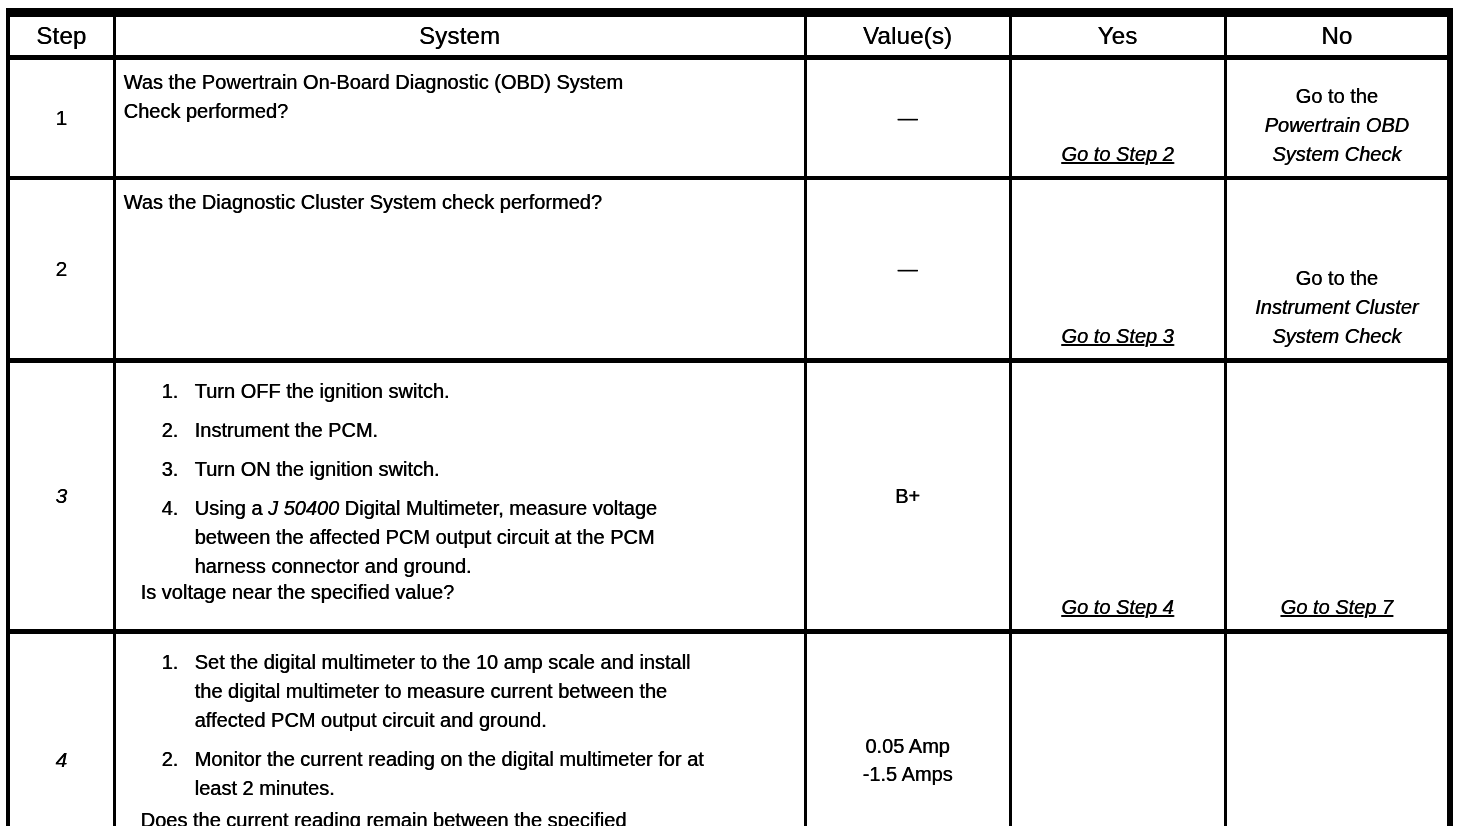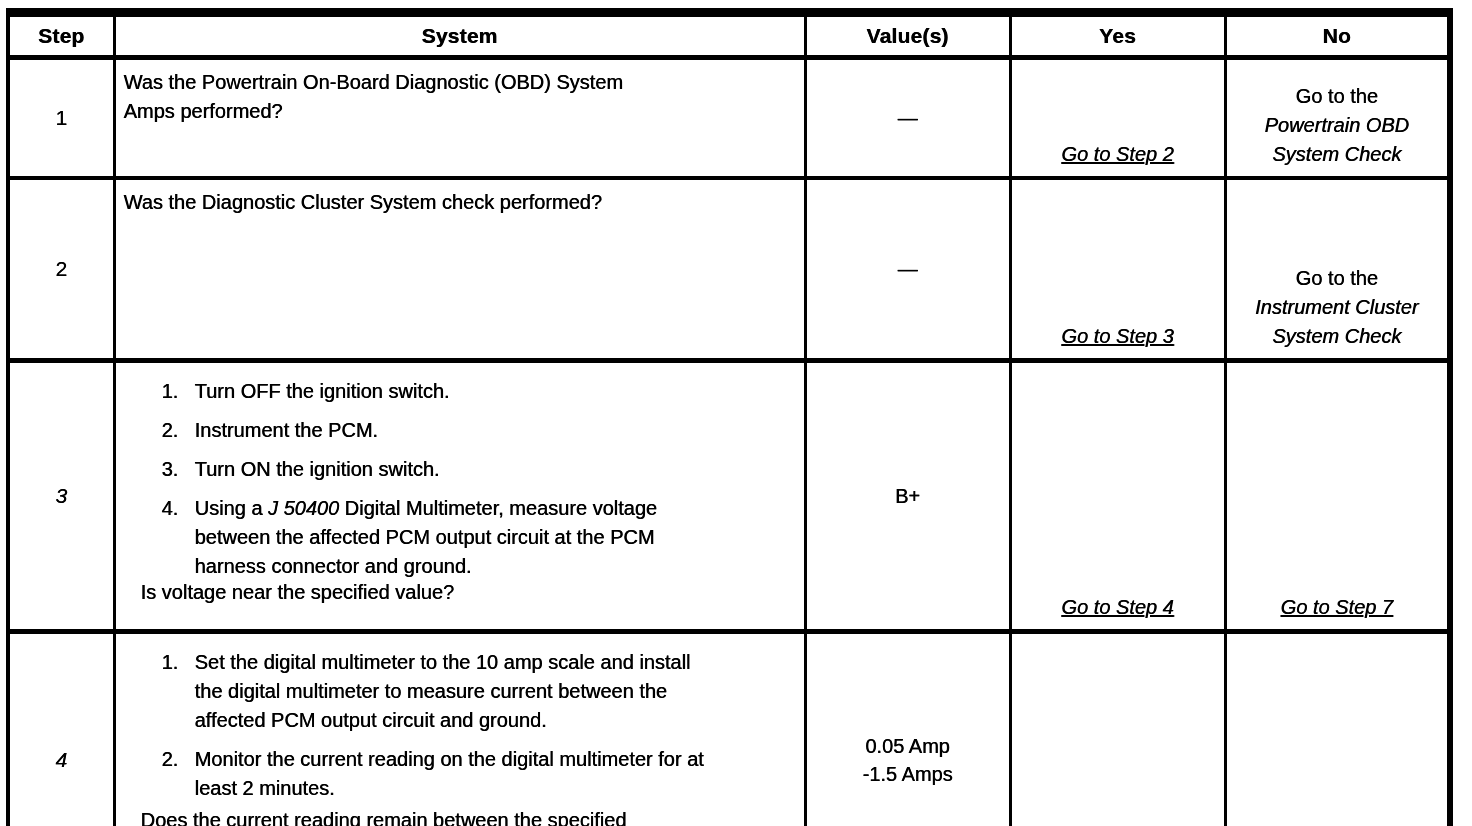--- a/index.html
+++ b/index.html
@@ -37,22 +37,22 @@
 
   th, td {
     border: 3px solid #000;
     padding: 0;
     vertical-align: top;
     overflow: hidden;
   }
   tr.hdr th {
     height: 38px;
     border-bottom: 5px solid #000;
-    font-size: 21px;
-    font-weight: bold;
+    font-size: 24px;
+    font-weight: normal;
     text-align: center;
     vertical-align: middle;
     letter-spacing: 0.2px;
   }
   tr.r1 td { height: 104px; border-top: 5px solid #000; }
   tr.r2 td { height: 166px; border-top: 4px solid #000; }
   tr.r3 td { height: 254px; border-top: 5px solid #000; }
   tr.r4 td { height: 240px; border-top: 5px solid #000; }
 
   td.step-cell {
@@ -126,21 +126,21 @@
       <th>Step</th>
       <th>System</th>
       <th>Value(s)</th>
       <th>Yes</th>
       <th>No</th>
     </tr>
 
     <tr class="r1">
       <td class="step-cell">1</td>
       <td class="action-cell">
-        <div class="action-q-top">Was the Powertrain On-Board Diagnostic (OBD) System Amps performed?</div>
+        <div class="action-q-top">Was the Powertrain On-Board Diagnostic (OBD) System Check performed?</div>
       </td>
       <td class="value-cell">—</td>
       <td class="yes-cell">
         <span class="goto">Go to Step 2</span>
       </td>
       <td class="no-cell">
         <div class="no-block">
           <div class="intro">Go to the</div>
           <div class="italic">Powertrain OBD</div>
           <div class="italic">System Check</div>

